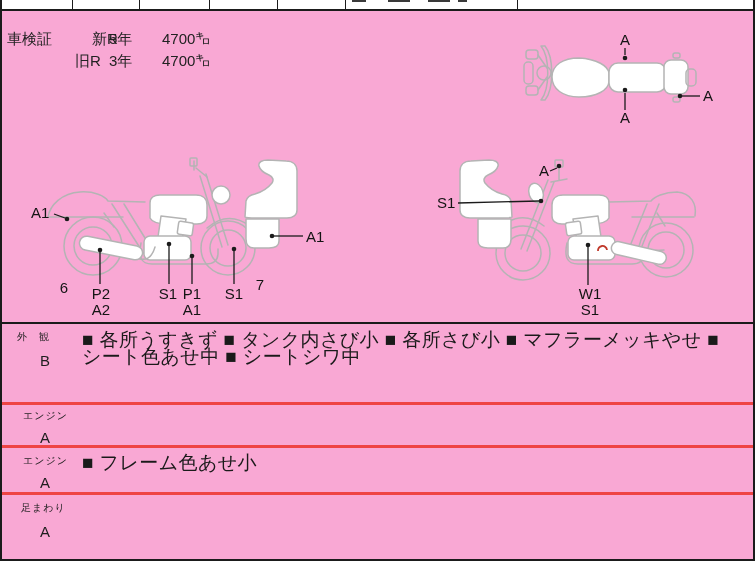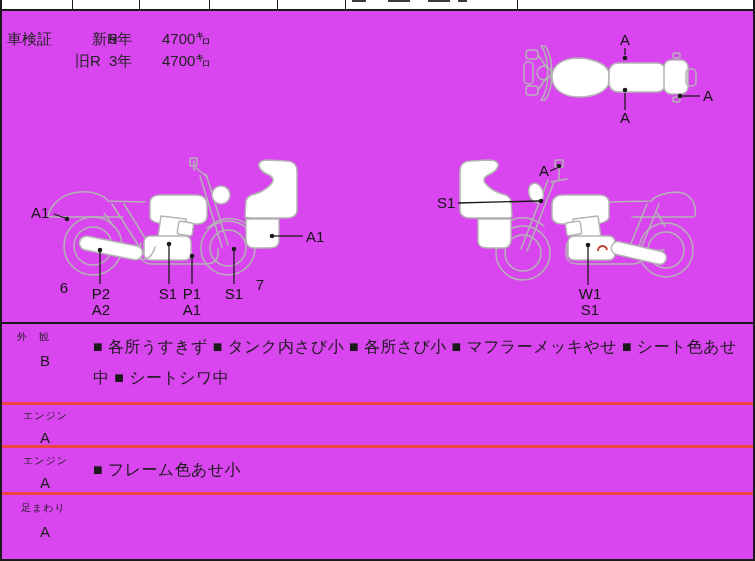--- a/index.html
+++ b/index.html
@@ -1,18 +1,18 @@
 <!DOCTYPE html>
 <html><head>
 <meta charset="utf-8">
 <style>
   *{margin:0;padding:0;box-sizing:border-box}
   html,body{background:#fff}
   body{font-family:"Liberation Sans","DejaVu Sans",sans-serif;color:#1e1e1e}
-  .sheet{position:relative;width:755px;height:561px;background:#d946ef;
+  .sheet{position:relative;width:755px;height:561px;background:#f9a8d4;
          border-left:2px solid #1b1b1b;border-right:2px solid #1b1b1b;border-bottom:2px solid #1b1b1b;
          overflow:hidden}
   
   .toprow{position:absolute;left:0;top:0;width:100%;height:11px;border-bottom:2px solid #1b1b1b;background:#fff}
   .vdiv{position:absolute;top:0;width:1px;height:9px;background:#1b1b1b}
   .tmark{position:absolute;top:0;height:2px;background:#3a3a3a}
   
   .shaken span{position:absolute;white-space:nowrap;font-size:15px;color:#222}
   
   .diagram{position:absolute}
@@ -20,21 +20,21 @@
   svg .mkline{stroke:#1b1b1b;stroke-width:1.3}
   svg .mkdot{fill:#1b1b1b;stroke:none}
   svg text{font-size:15px;fill:#141414}
   svg .red{stroke:#c0392b;stroke-width:1.8;fill:none}
   
   .cond{position:absolute;left:0;top:322px;width:100%}
   .row{position:relative;width:100%;border-top:3px solid #ef4444}
   .row.first{border-top:2px solid #1b1b1b}
   .row .lab{position:absolute;font-size:10px;letter-spacing:1px;white-space:nowrap}
   .row .grade{position:absolute;left:32px;width:22px;text-align:center;font-size:15px}
-  .row .items{position:absolute;left:91px;width:648px;font-size:16px;line-height:31px;letter-spacing:.4px;color:#1a1a1a}
+  .row .items{position:absolute;left:80px;width:648px;font-size:19px;line-height:17px;letter-spacing:.4px;color:#1a1a1a}
   .r1{height:80px}.r2{height:43px}.r3{height:47px}.r4{height:75px}
   .r1 .lab{left:15px;top:6px}.r1 .grade{top:28px}.r1 .items{top:7px}
   .r2 .lab{left:21px;top:4px}.r2 .grade{top:24px}.r2 .items{top:4px}
   .r3 .lab{left:21px;top:6px}.r3 .grade{top:26px}.r3 .items{top:6px}
   .r4 .lab{left:19px;top:6px}.r4 .grade{top:28px}.r4 .items{top:6px}
 </style>
 </head>
 <body>
 
 <div class="sheet">

